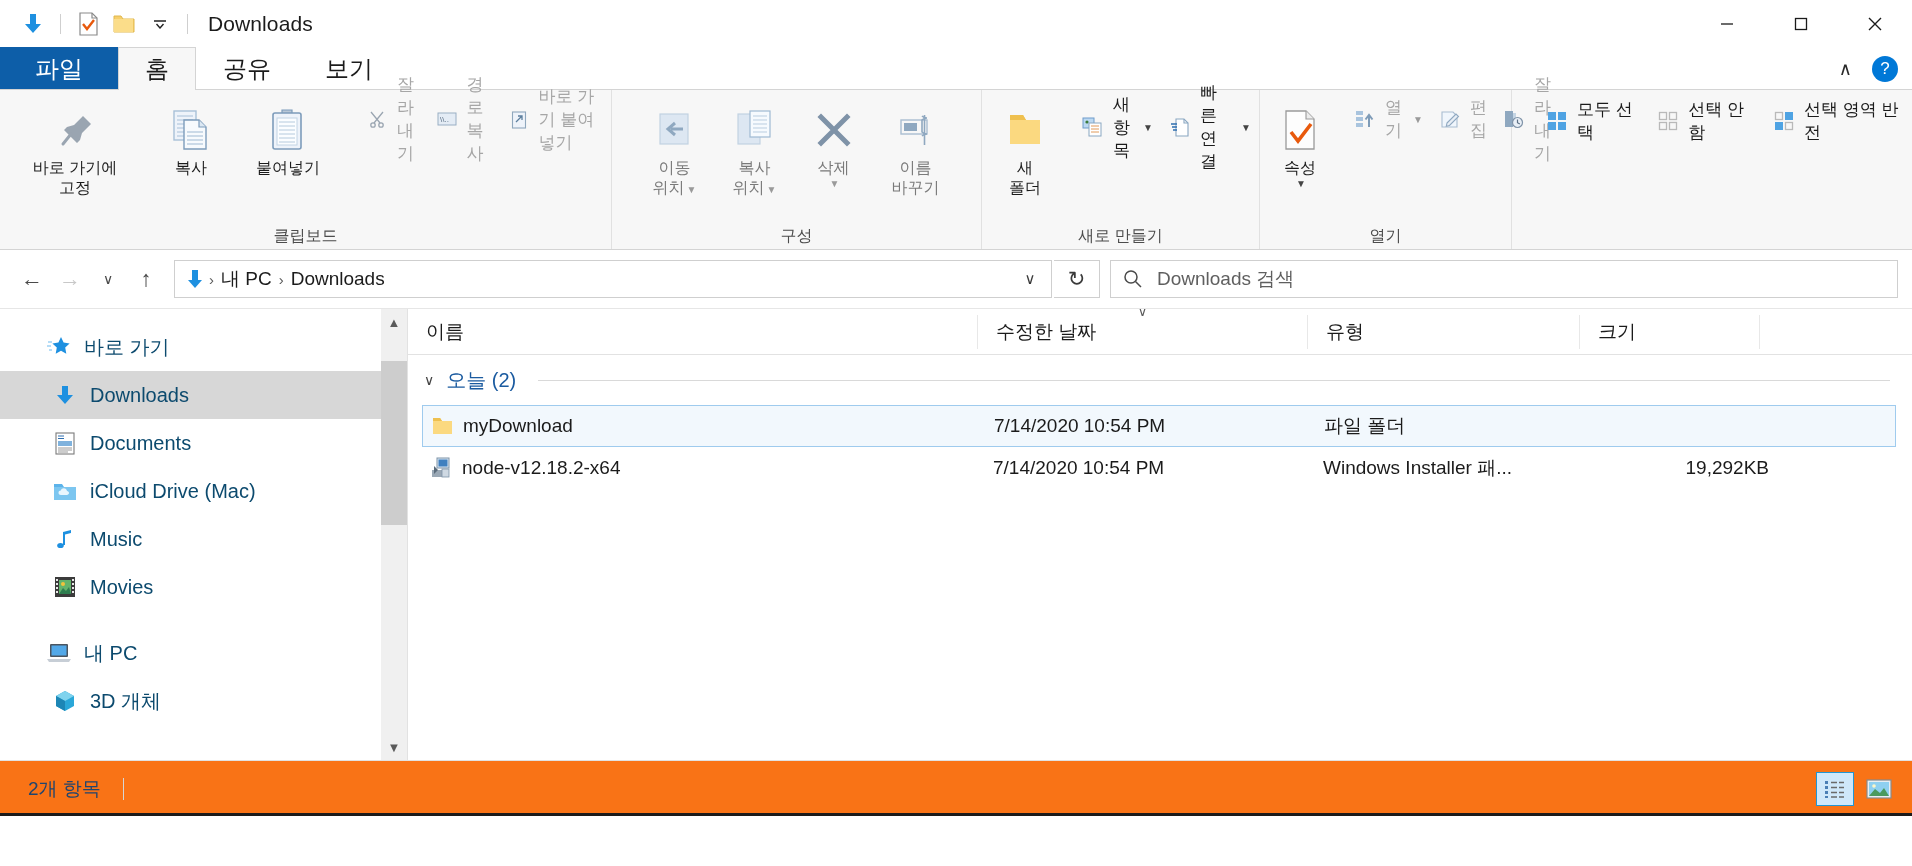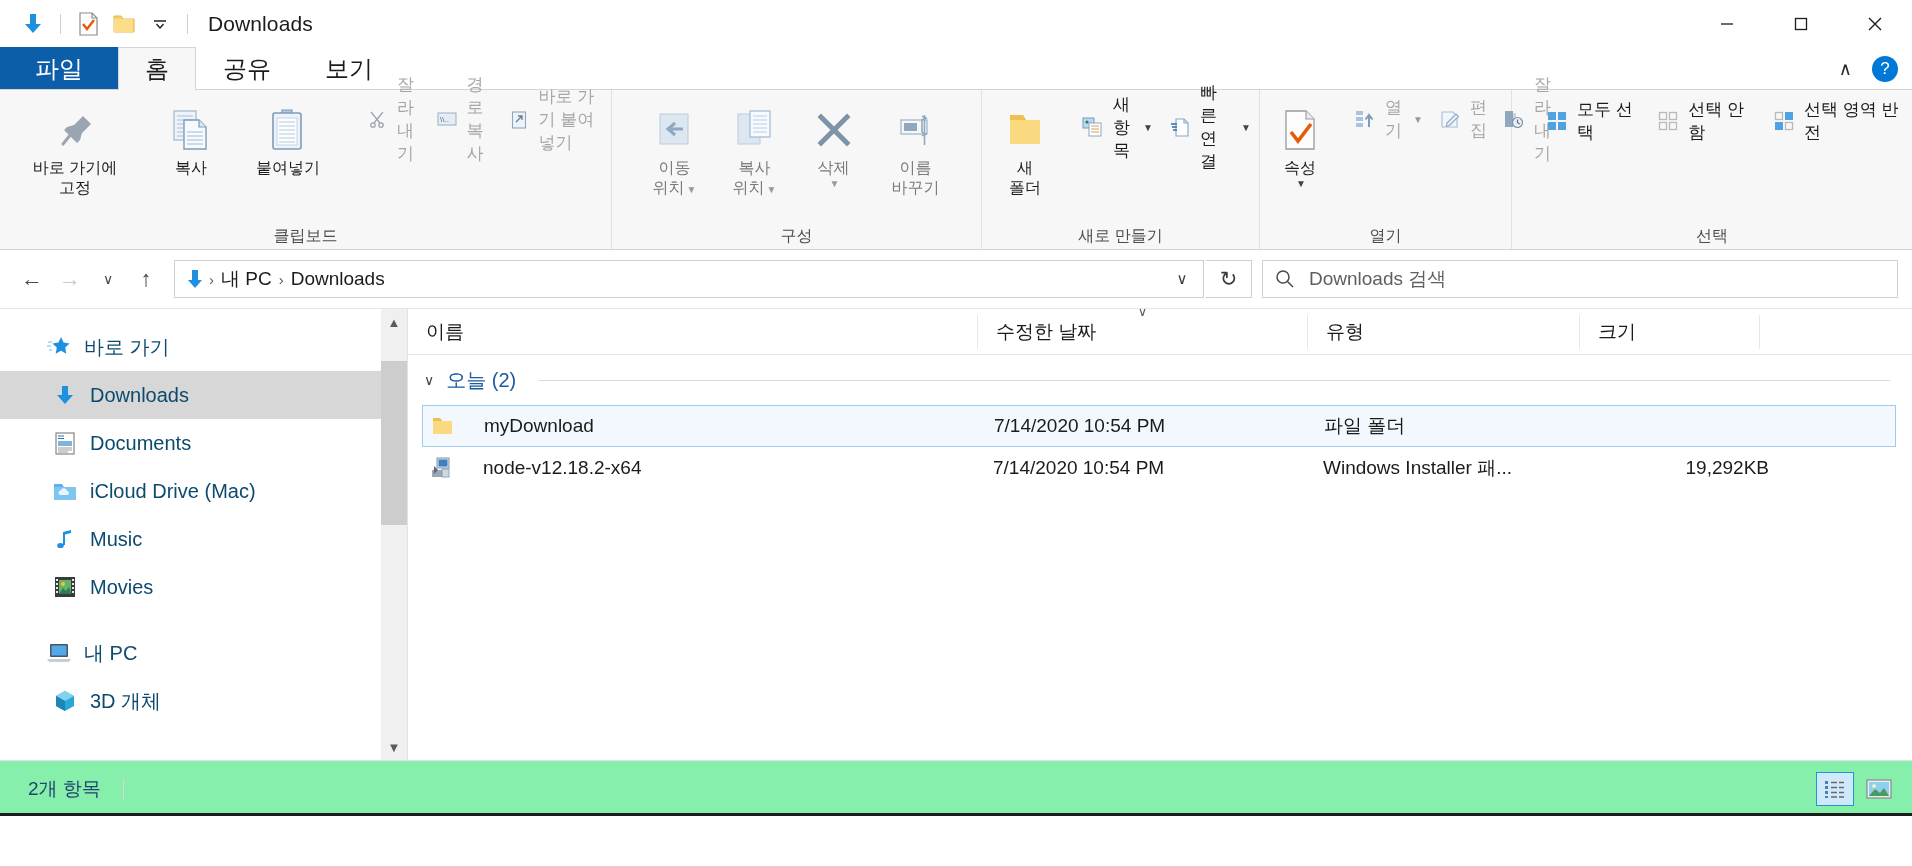--- a/index.html
+++ b/index.html
@@ -114,21 +114,21 @@
   .crumb-drop {
     margin-left: auto; width: 30px; height: 34px;
     display: flex; align-items: center; justify-content: center; cursor: pointer; color: #3a3a3a;
   }
   .refreshbtn {
     width: 46px; height: 38px; border: 1px solid #cfcfcf; border-left: none;
     display: flex; align-items: center; justify-content: center; cursor: pointer;
     font-size: 21px; color: #3a3a3a; background: #fff;
   }
   .searchbox {
-    width: 636px; height: 38px; border: 1px solid #cfcfcf; background: #fff;
+    width: 788px; height: 38px; border: 1px solid #cfcfcf; background: #fff;
     display: flex; align-items: center; padding: 0 12px; gap: 14px; margin-left: 8px;
   }
   .search-ph { font-size: 19px; color: #5f5f5f; }
 
   
   .main { display: flex; height: 452px; border-top: 1px solid #e6e6e6; }
   .navpane {
     width: 408px; position: relative; background: #ffffff;
     border-right: 1px solid #e2e2e2; overflow: hidden;
   }
@@ -184,29 +184,29 @@
   .gh-rule { flex: 1; height: 1px; background: #d9d9d9; margin: 0 22px 0 10px; }
 
   .frow {
     height: 42px; display: flex; align-items: center;
     margin: 0 16px 0 14px; padding-left: 6px; cursor: pointer;
   }
   .frow.selected {
     background: #f2f8fd; border: 1px solid #9fcbee;
   }
   .fcell { font-size: 19px; color: #1b1b1b; display: flex; align-items: center; }
-  .fc-name { width: 552px; gap: 29px; }
+  .fc-name { width: 552px; gap: 8px; }
   .fc-date { width: 330px; margin-left: 13px; }
   .fc-type { width: 272px; }
   .fc-size { width: 180px; justify-content: flex-end; padding-right: 6px; }
   .fic { width: 26px; height: 26px; display: flex; align-items: center; justify-content: center; flex: none; }
 
   
   .statusbar {
-    height: 56px; border-top: 1px solid #e2e2e2; background: #86efac;
+    height: 56px; border-top: 1px solid #e2e2e2; background: #f97316;
     display: flex; align-items: center; padding: 0 14px; position: relative;
   }
   .status-text { font-size: 19px; color: #21456e; margin-left: 14px; }
   .status-sep { width: 1px; height: 22px; background: #d6d6d6; margin-left: 22px; }
   .viewbtns { position: absolute; right: 14px; display: flex; gap: 6px; }
   .viewbtn {
     width: 38px; height: 34px; display: flex; align-items: center; justify-content: center;
     cursor: pointer; border: 1px solid transparent;
   }
   .viewbtn.active { background: #cfe8fa; border-color: #2196d3; }
@@ -546,21 +546,20 @@
               <rect x="1.5" y="1.5" width="7" height="7" fill="none" stroke="#b9b9b9" stroke-width="1.3"></rect>
               <rect x="11" y="1" width="8" height="8" fill="#4fa3e3"></rect>
               <rect x="1" y="11" width="8" height="8" fill="#4fa3e3"></rect>
               <rect x="11.5" y="11.5" width="7" height="7" fill="none" stroke="#b9b9b9" stroke-width="1.3"></rect>
             </svg>
           </span>
           <span>선택 영역 반전</span>
         </div>
       </div>
     </div>
-    <div class="rgroup-label">선택</div>
   </div>
 </div>
 
 <div class="addrbar">
   <div class="navbtn">←</div>
   <div class="navbtn disabled">→</div>
   <div class="navbtn" style="font-size:14px;">∨</div>
   <div class="navbtn">↑</div>
 
   <div class="crumbbox">

